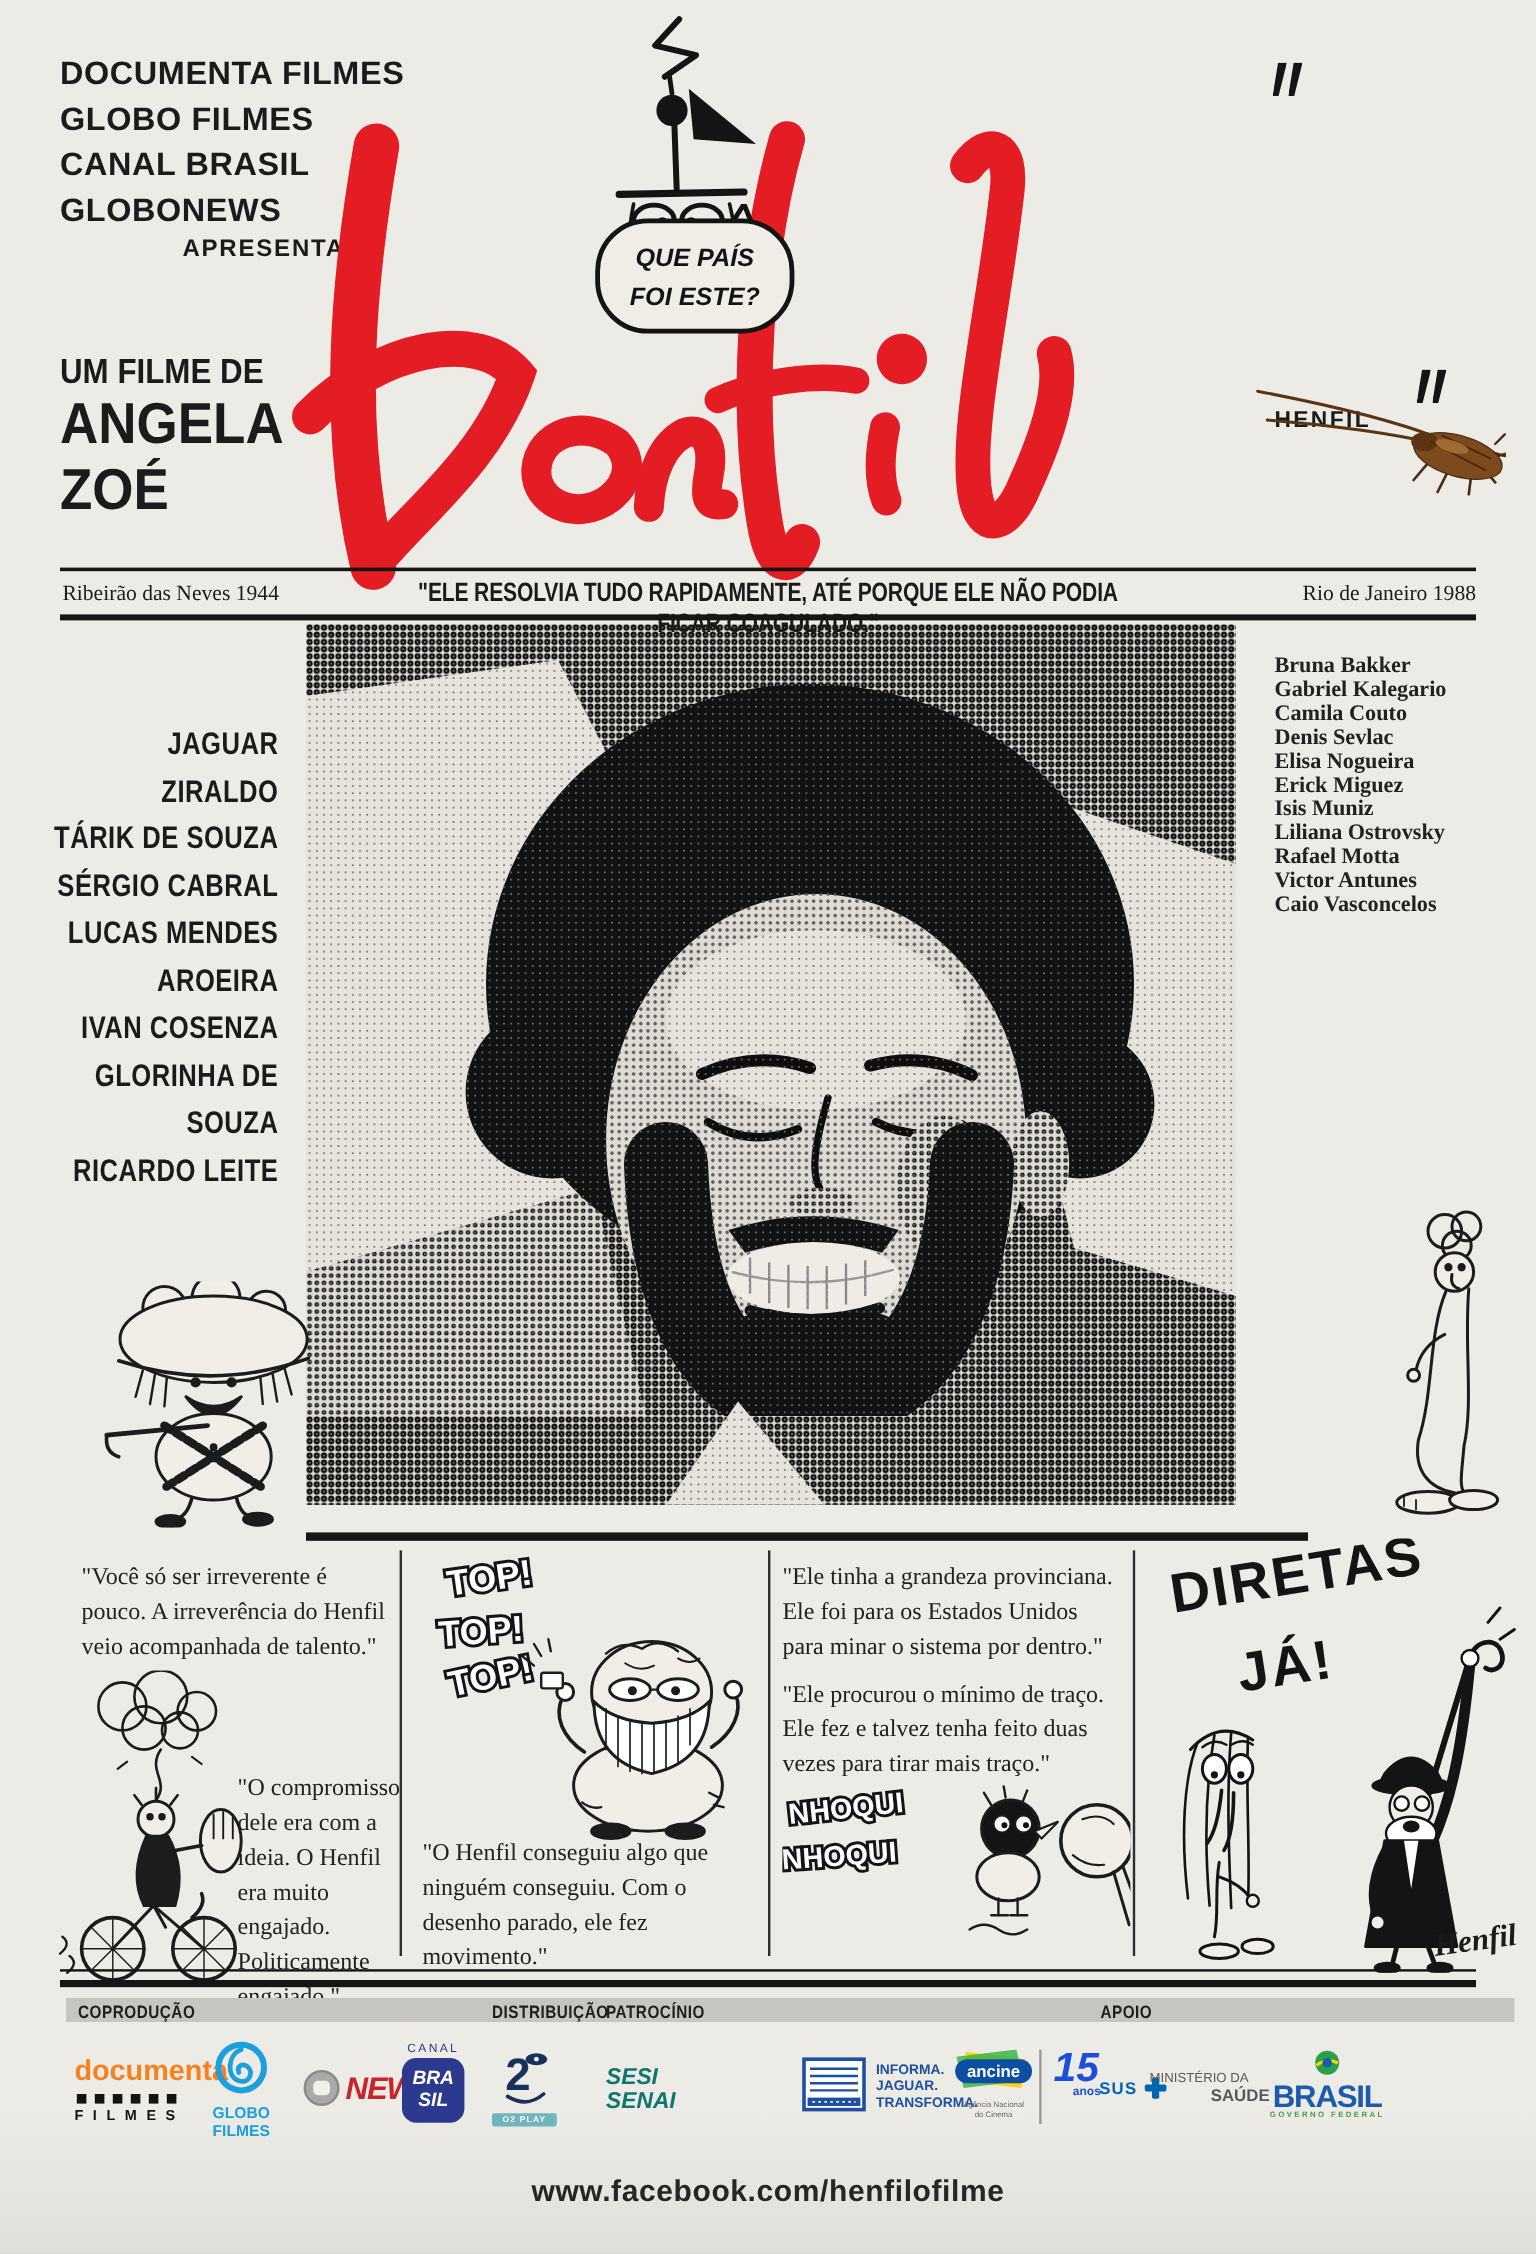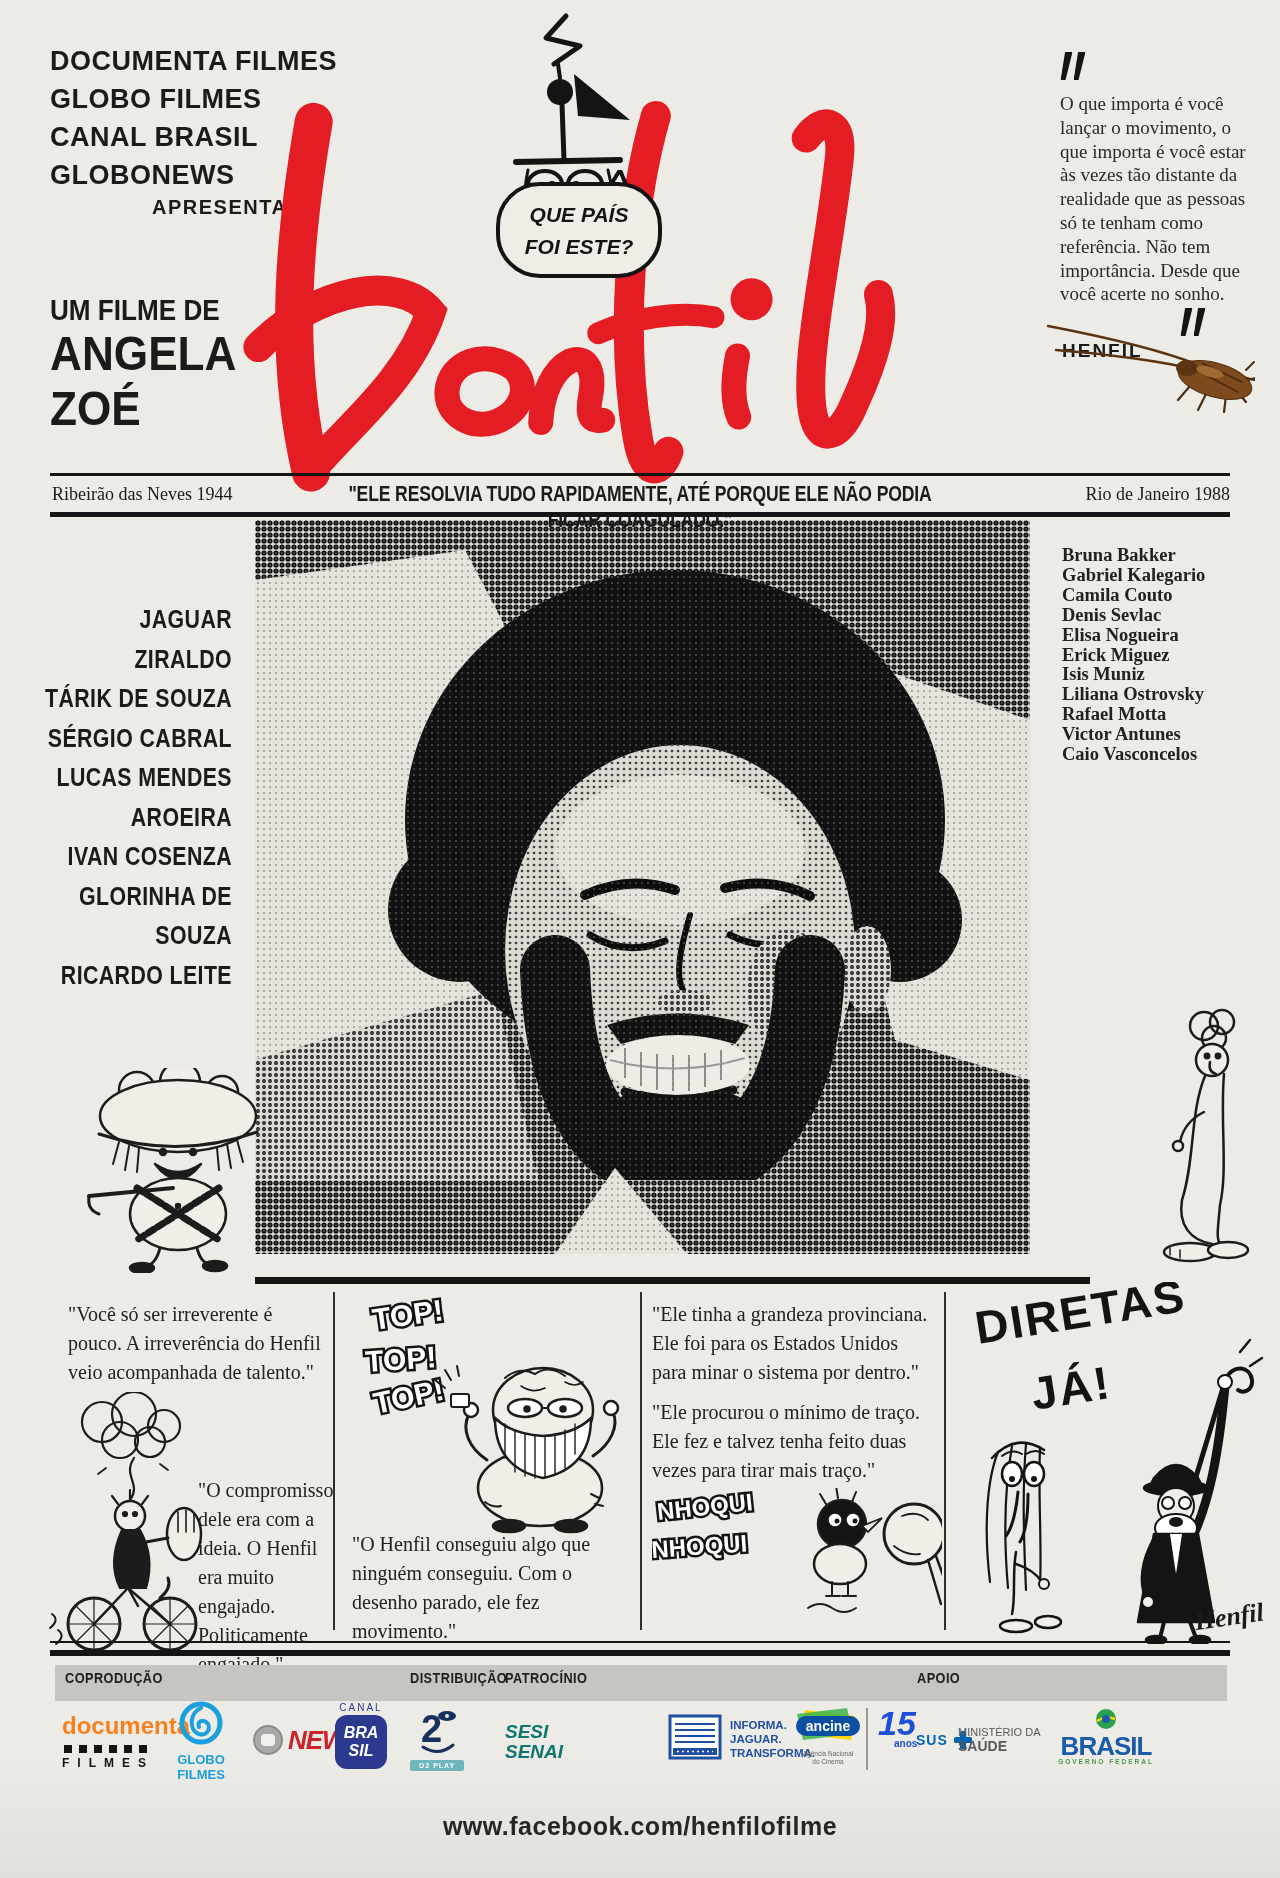--- a/index.html
+++ b/index.html
@@ -22,21 +22,21 @@
   .dl-center{left:255px;top:481px;width:770px;text-align:center;font-weight:700;font-size:22px;
              transform:scaleX(.8);transform-origin:50% 0;letter-spacing:-0.2px;}
   
   .names-left{left:0;top:600px;width:232px;text-align:right;font-weight:700;font-size:26px;line-height:39.5px;
               transform:scaleX(.82);transform-origin:100% 0;letter-spacing:.5px;}
   .names-right{left:1062px;top:546px;width:210px;font-family:"Liberation Serif",serif;font-weight:700;
                font-size:18.5px;line-height:19.9px;color:#222;}
   
   .bq{font-family:"Liberation Serif",serif;font-size:20px;line-height:29px;color:#222;}
   .vdiv{width:2px;background:#2e2e2e;}
-  .band{left:55px;top:1665px;width:1172px;height:36px;background:#c7c5c1;}
+  .band{left:55px;top:1665px;width:1172px;height:20px;background:#c7c5c1;padding-left:35px;}
   .band span{position:absolute;top:4px;font-weight:700;font-size:15px;color:#1e1e1e;
              transform:scaleX(.85);transform-origin:0 0;letter-spacing:.5px;}
   .footer-url{left:0;top:1812px;width:1280px;text-align:center;font-weight:700;font-size:25px;color:#262626;letter-spacing:.5px;}
   .shade{left:0;top:1756px;width:1280px;height:122px;background:linear-gradient(rgba(0,0,0,0),rgba(0,0,0,.05));pointer-events:none;}
   
   text{font-family:"Liberation Sans",sans-serif;}
   .bubbletext{font-weight:700;font-style:italic;font-size:21px;}
   .toptext{font-weight:700;font-size:30px;fill:#fff;stroke:#141414;stroke-width:5px;paint-order:stroke;}
   .nhtext{font-weight:700;font-size:24px;fill:#fff;stroke:#141414;stroke-width:5px;paint-order:stroke;}
   .dirtext{font-weight:900;font-size:46px;fill:#141414;letter-spacing:2px;}
@@ -61,21 +61,21 @@
   .ss{color:#0f766e;font-weight:900;font-style:italic;font-size:19px;line-height:20px;}
   .slogan{color:#1f4fa0;font-weight:700;font-size:11.5px;line-height:14px;}
   .anc{width:70px;text-align:center;}
   .anc-sub{font-size:6.5px;color:#666;line-height:7.5px;margin-top:2px;}
   .a15{color:#1d4ed8;}
   .a15-num{font-weight:900;font-style:italic;font-size:34px;line-height:30px;}
   .a15-sub{font-weight:700;font-size:10px;margin-left:16px;}
   .sus{display:flex;align-items:center;gap:5px;color:#0066b3;font-weight:900;font-size:14px;letter-spacing:1px;text-align:right;}
   .min{width:100px;color:#58595b;}
   .min-1{font-size:11px;}
-  .min-2{font-weight:700;font-size:14px;}
+  .min-2{font-weight:700;font-size:14px;text-align:right;}
   .br{width:96px;text-align:center;color:#1b5bab;}
   .br-name{font-weight:900;font-size:26px;letter-spacing:-1px;line-height:24px;}
   .br-sub{font-size:6.5px;letter-spacing:2px;color:#4a9a4a;font-weight:700;}
 </style>
 </head>
 <body>
 
 <div class="poster">
 
   <div class="abs presenters">
@@ -126,21 +126,20 @@
       <path d="M306,342 C309,313 321,290 339,282 C357,277 363,295 357,319 C353,336 354,344 368,343" stroke-width="25"></path>
       <path d="M437,42 C406,132 390,262 402,362 C406,398 421,404 432,378" stroke-width="30"></path>
       <path d="M368,256 C404,242 452,238 484,246" stroke-width="22"></path>
       <path d="M506,286 C500,309 498,329 504,347" stroke-width="25"></path>
       <circle cx="523" cy="230" r="21" fill="#e41c23" stroke="none"></circle>
       <path d="M586,72 C606,48 624,58 618,94 C602,192 572,292 578,346 C582,380 604,374 620,340 C642,298 656,260 650,232" stroke-width="29"></path>
     </g>
   </svg>
 
   <div class="abs qmark" style="left:1062px;top:52px;"><span></span><span></span></div>
-  <div class="abs topquote">O que importa é você lançar o movimento, o que importa é você estar às vezes tão distante da realidade que as pessoas só te tenham como referência. Não tem importância. Desde que você acerte no sonho.</div>
   <div class="abs qmark" style="left:1182px;top:308px;"><span></span><span></span></div>
   <div class="abs topquote-author">HENFIL</div>
 
   <svg class="abs" style="left:1040px;top:318px;" width="215" height="100" viewBox="0 0 215 100">
     <g stroke="#4c2c10" stroke-linecap="round" fill="none">
       <path d="M8,8 C60,18 120,32 156,46" stroke-width="2.5" stroke="#5b3414"></path>
       <path d="M16,32 C70,36 125,44 158,52" stroke-width="2.5" stroke="#5b3414"></path>
       <path d="M150,68 l-12,14 M166,76 l-8,16 M186,78 l-2,16 M196,72 l10,12 M200,58 l14,4" stroke-width="2.2"></path>
       <path d="M206,52 l8,-8 M208,62 l11,-3" stroke-width="2"></path>
       <ellipse cx="175" cy="62" rx="38" ry="17" fill="#7c4a1c" transform="rotate(16 175 62)"></ellipse>

